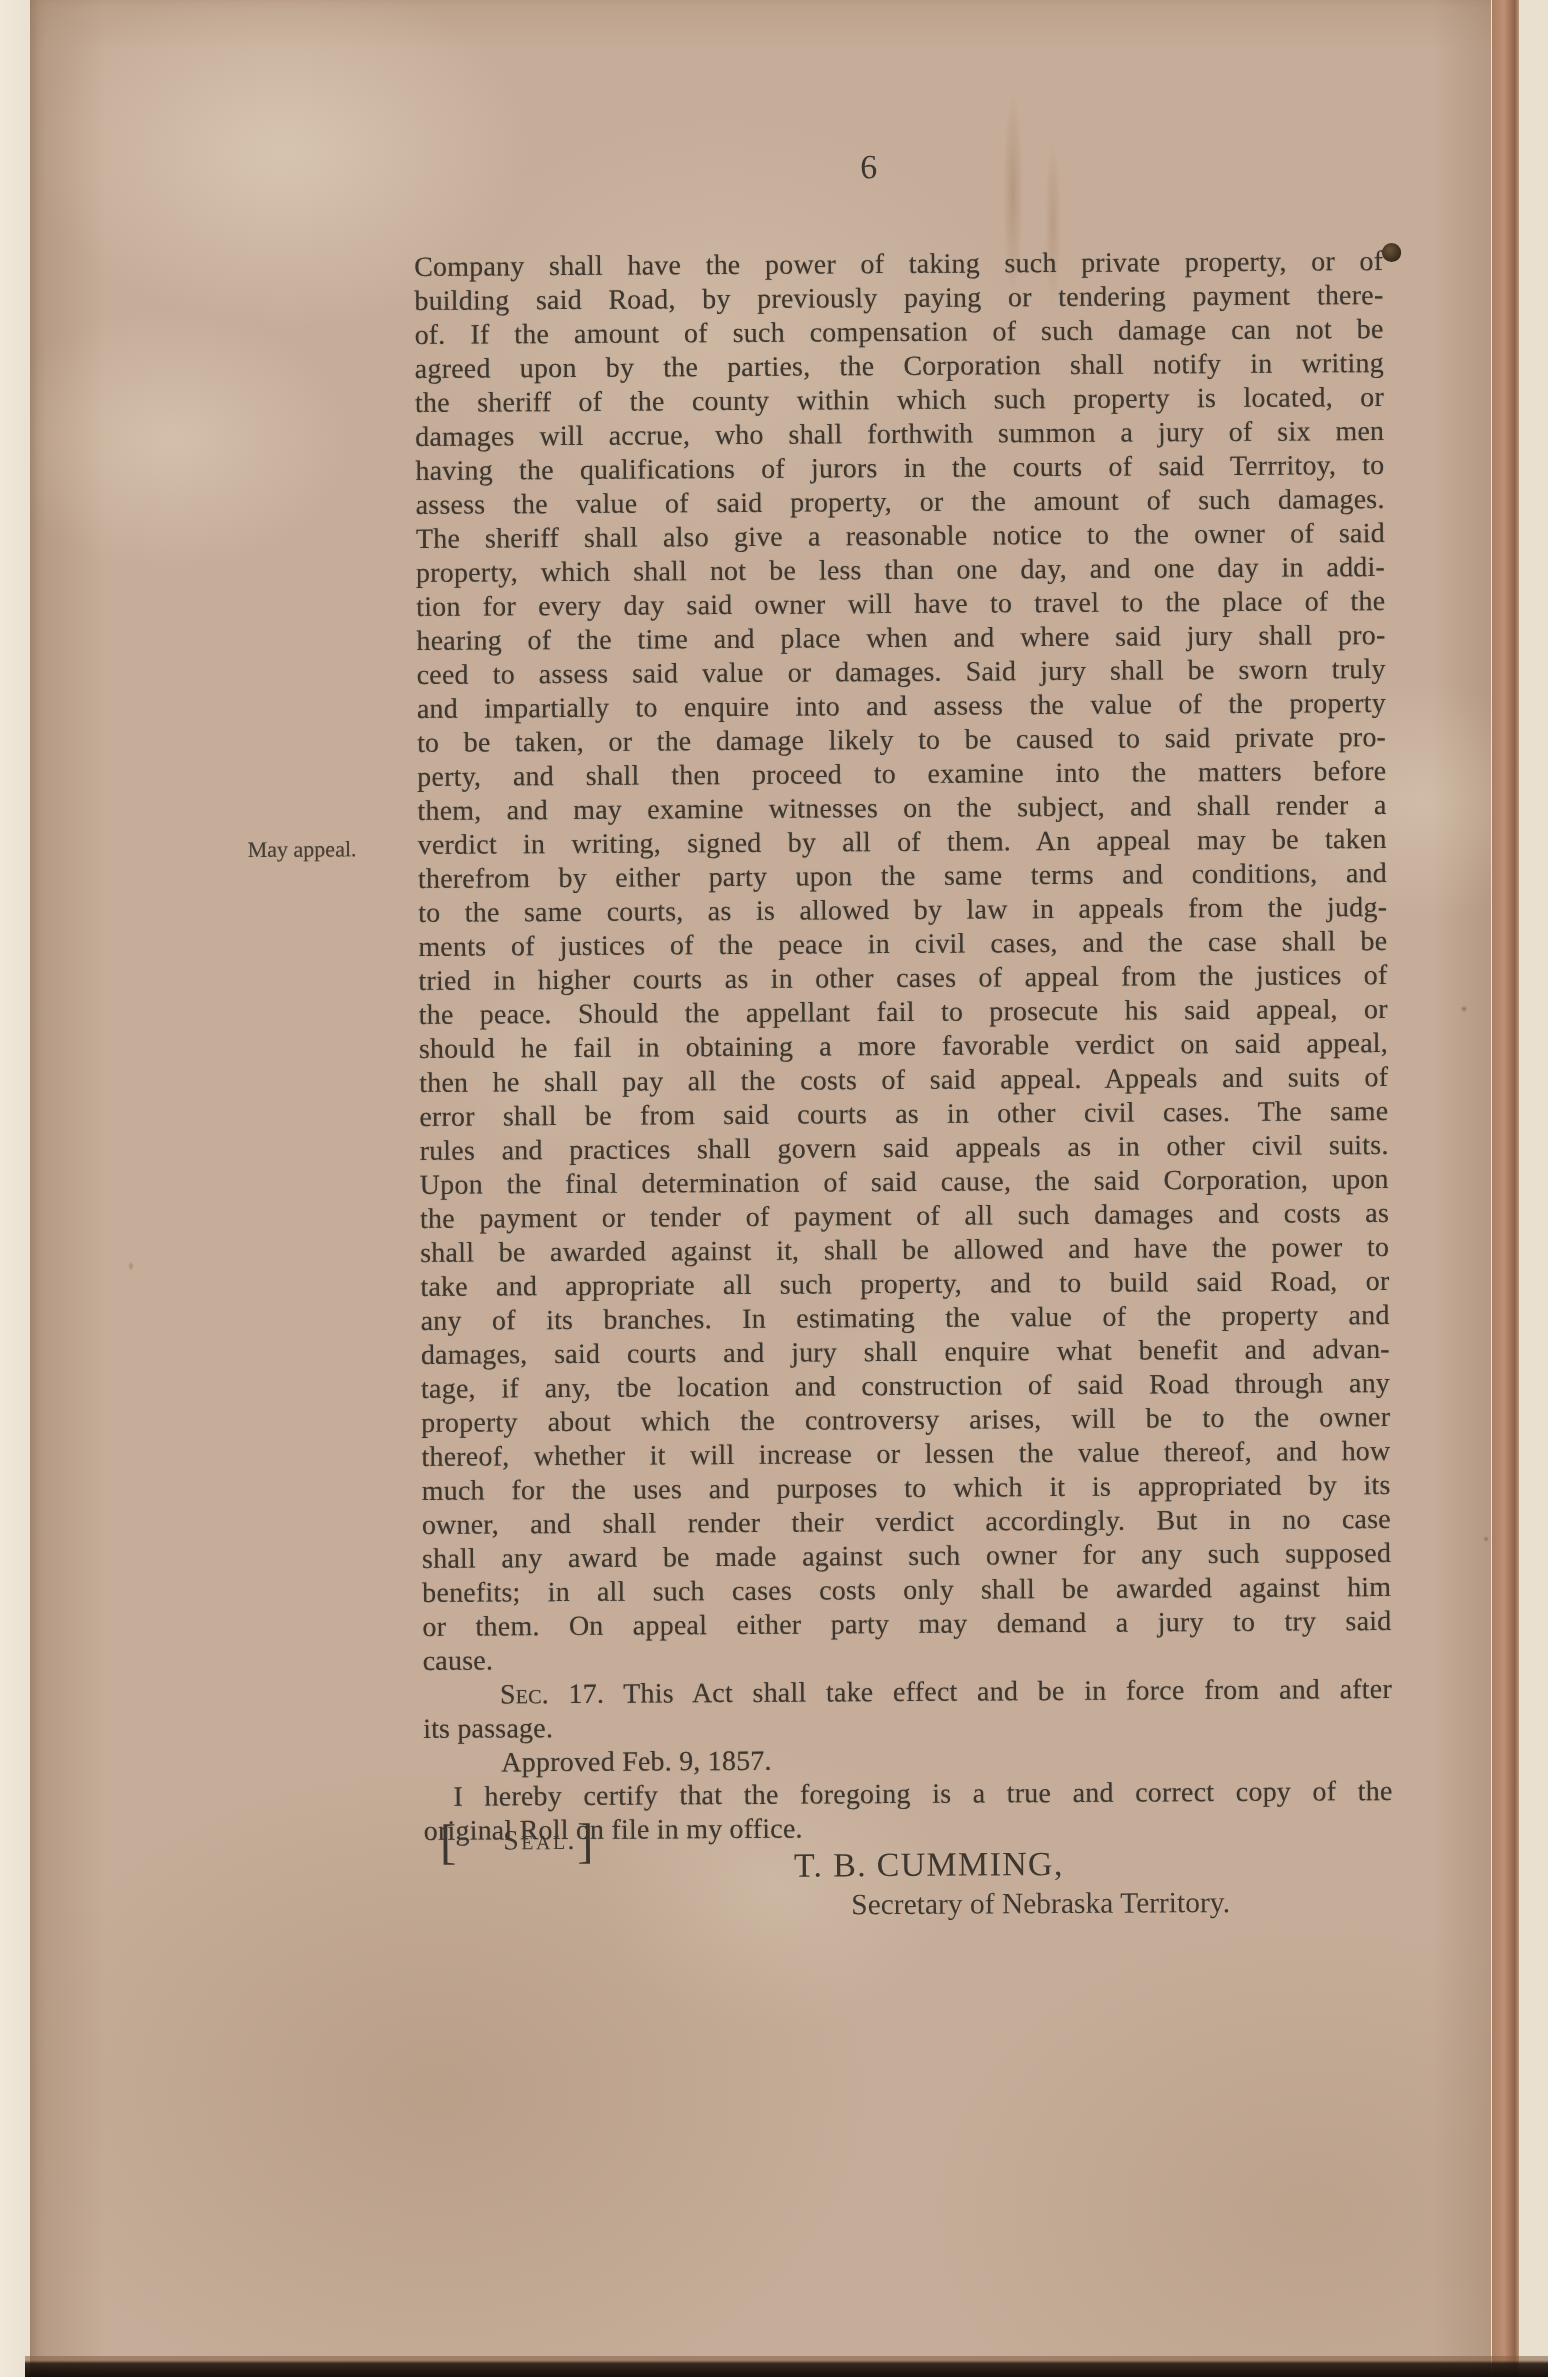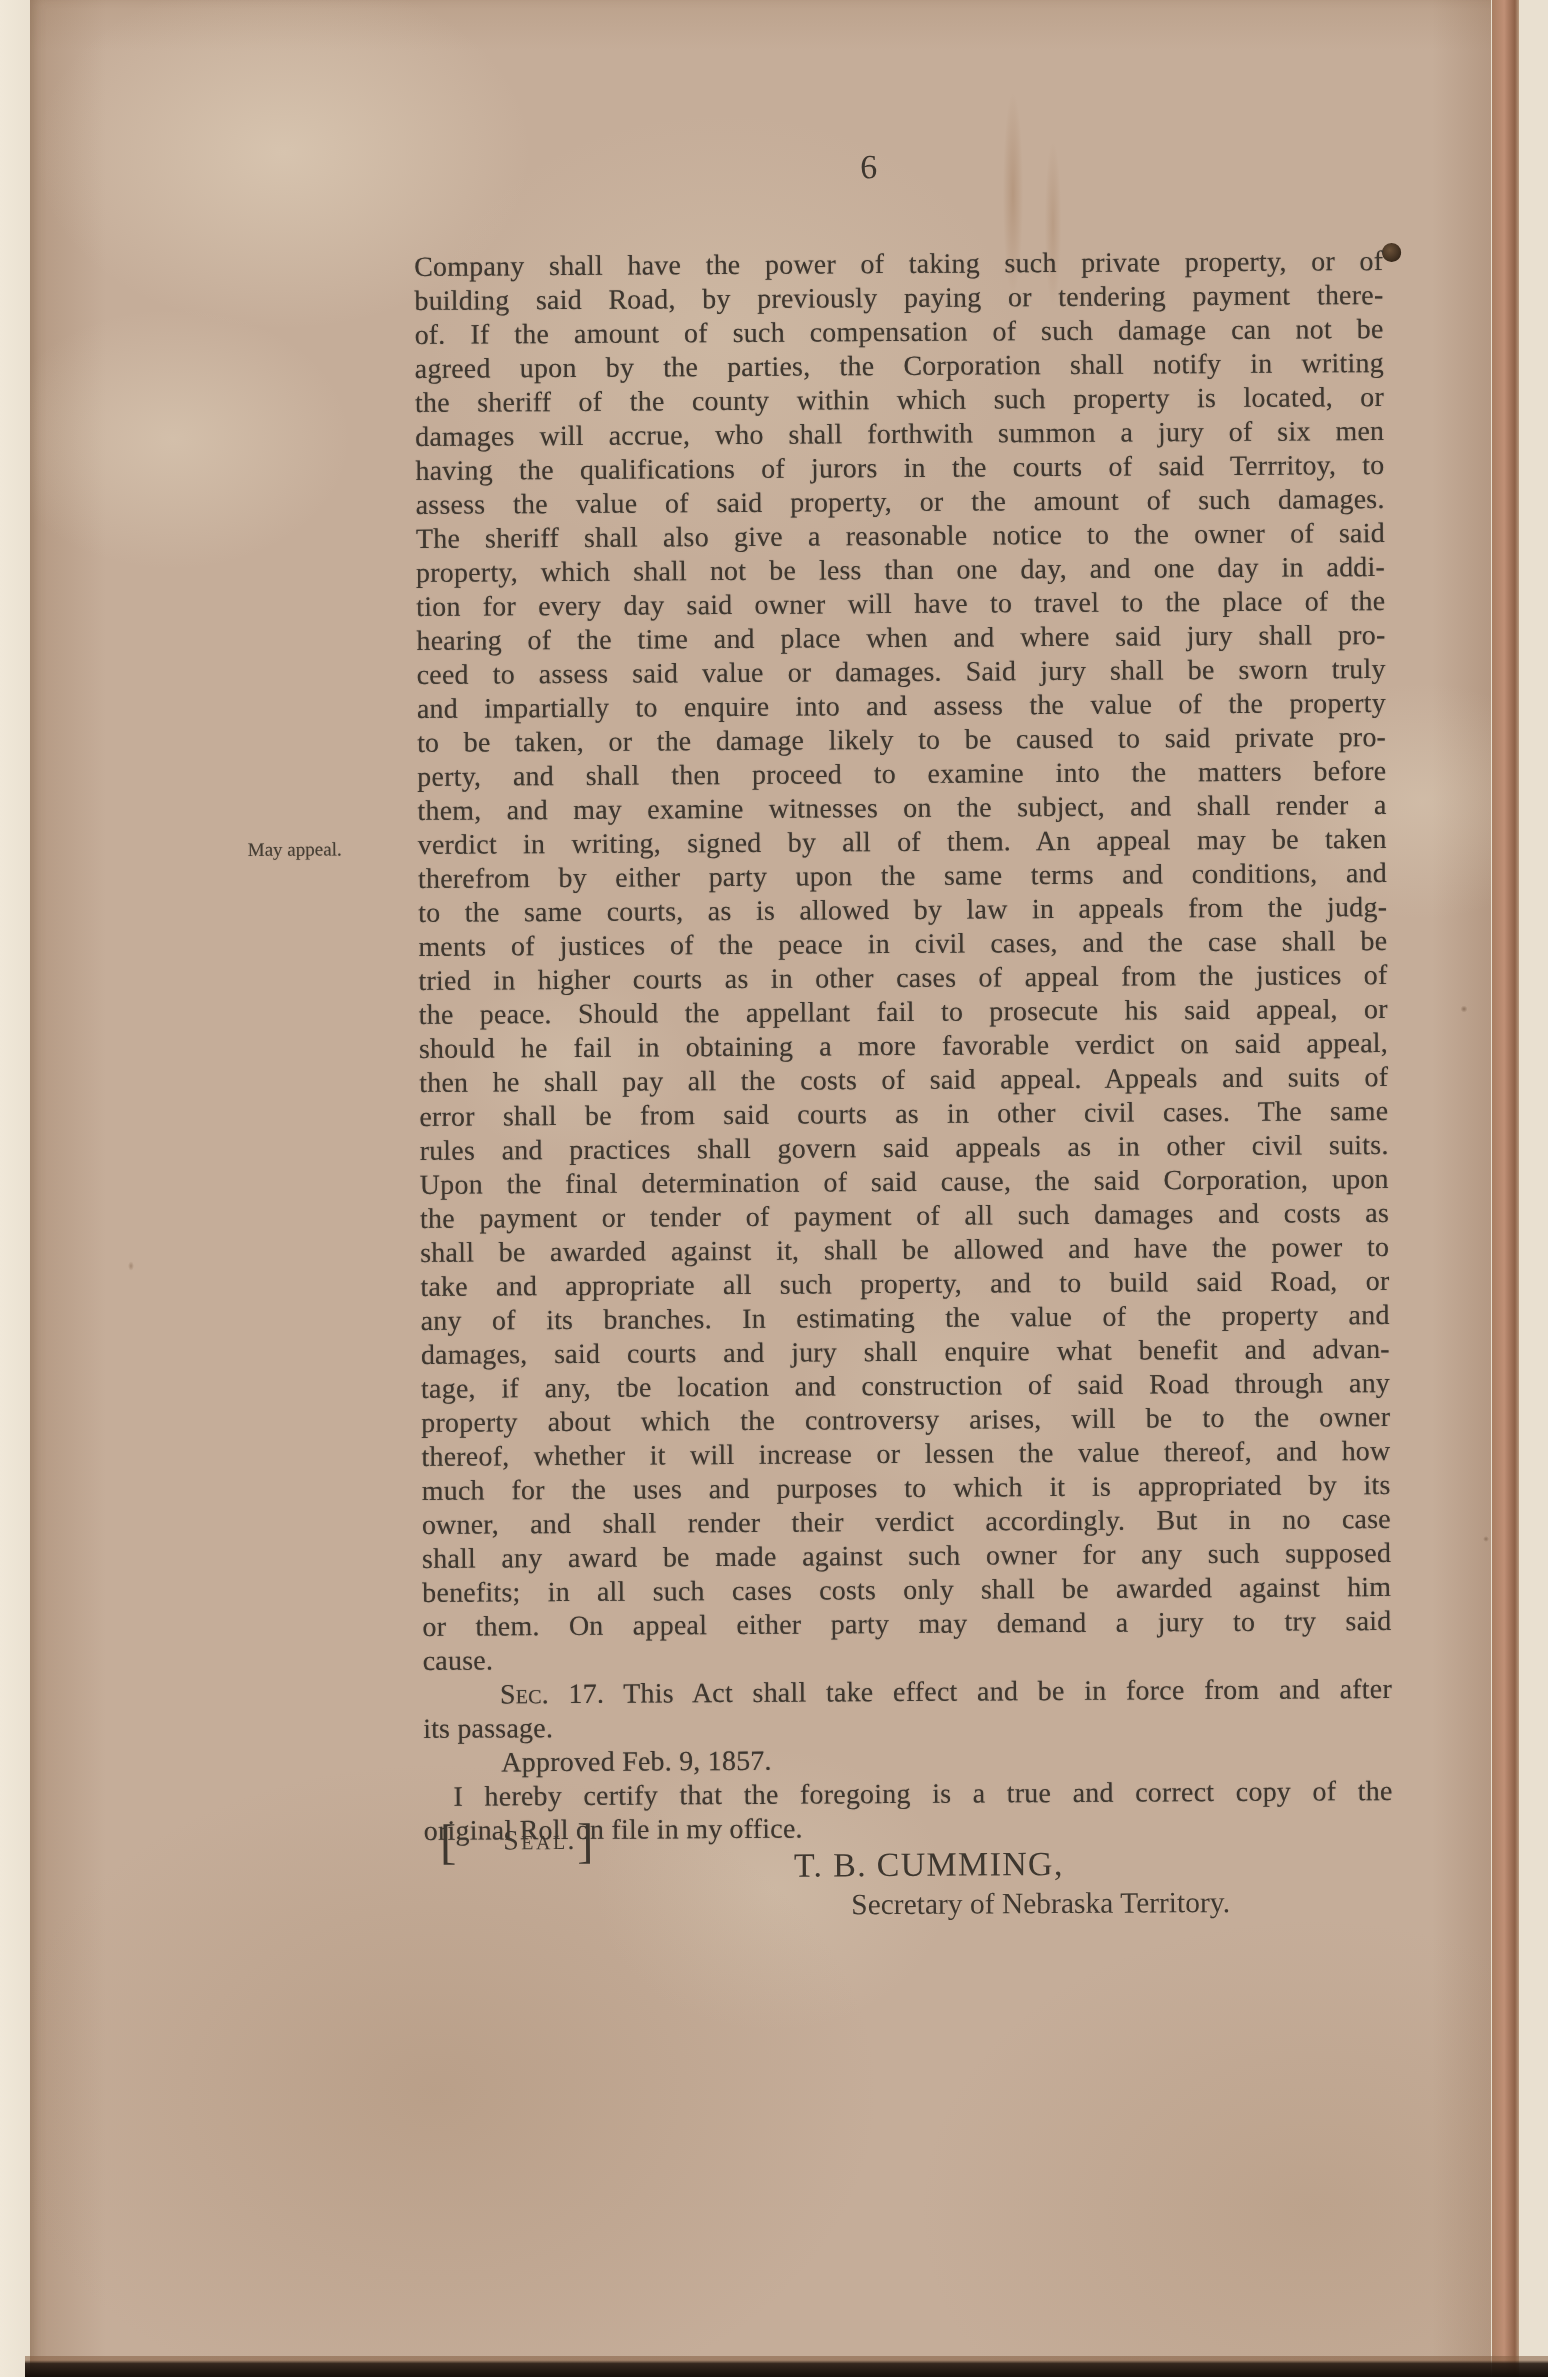--- a/index.html
+++ b/index.html
@@ -40,21 +40,21 @@
   .ink-dot{position:absolute;left:1387px;top:246px;width:18.6px;height:18.6px;border-radius:50%;
     background:radial-gradient(circle at 40% 38%, #6b5138, #392a1c 70%);}
   .body-text{position:absolute;left:419px;top:247px;width:969px;
     font-size:28px;line-height:34px;letter-spacing:0.2px;
     text-shadow:0 0 1px rgba(62,55,47,.55);}
   .line{height:34px;white-space:normal;}
   .line.j{text-align:justify;text-align-last:justify;text-justify:inter-word;}
   .line.i1{text-indent:30px;}
   .line.i2{text-indent:78px;}
   .sc{font-variant:small-caps;margin-left:47px;}
-  .note{position:absolute;font-size:19px;line-height:23px;color:#463e34;
+  .note{position:absolute;font-size:22px;line-height:23px;color:#463e34;
     text-shadow:0 0 0.8px rgba(70,62,52,.5);}
   .note-may{left:249px;top:834px;width:135px;}
   .note-benefits{left:247px;top:1343px;width:162px;}
   .note .j{text-align:justify;text-align-last:justify;}
   .note .jp{text-align:justify;text-align-last:justify;padding-left:11.8px;}
   .note .lsp{padding-left:11.8px;letter-spacing:.36em;}
   .note .p{padding-left:11.8px;}
   .seal{position:absolute;left:435px;top:1822px;font-size:28px;text-align:center;}
   .seal .bracket{font-size:49px;font-weight:400;vertical-align:-8.4px;line-height:0;}
   .seal .sc{letter-spacing:2.5px;}

